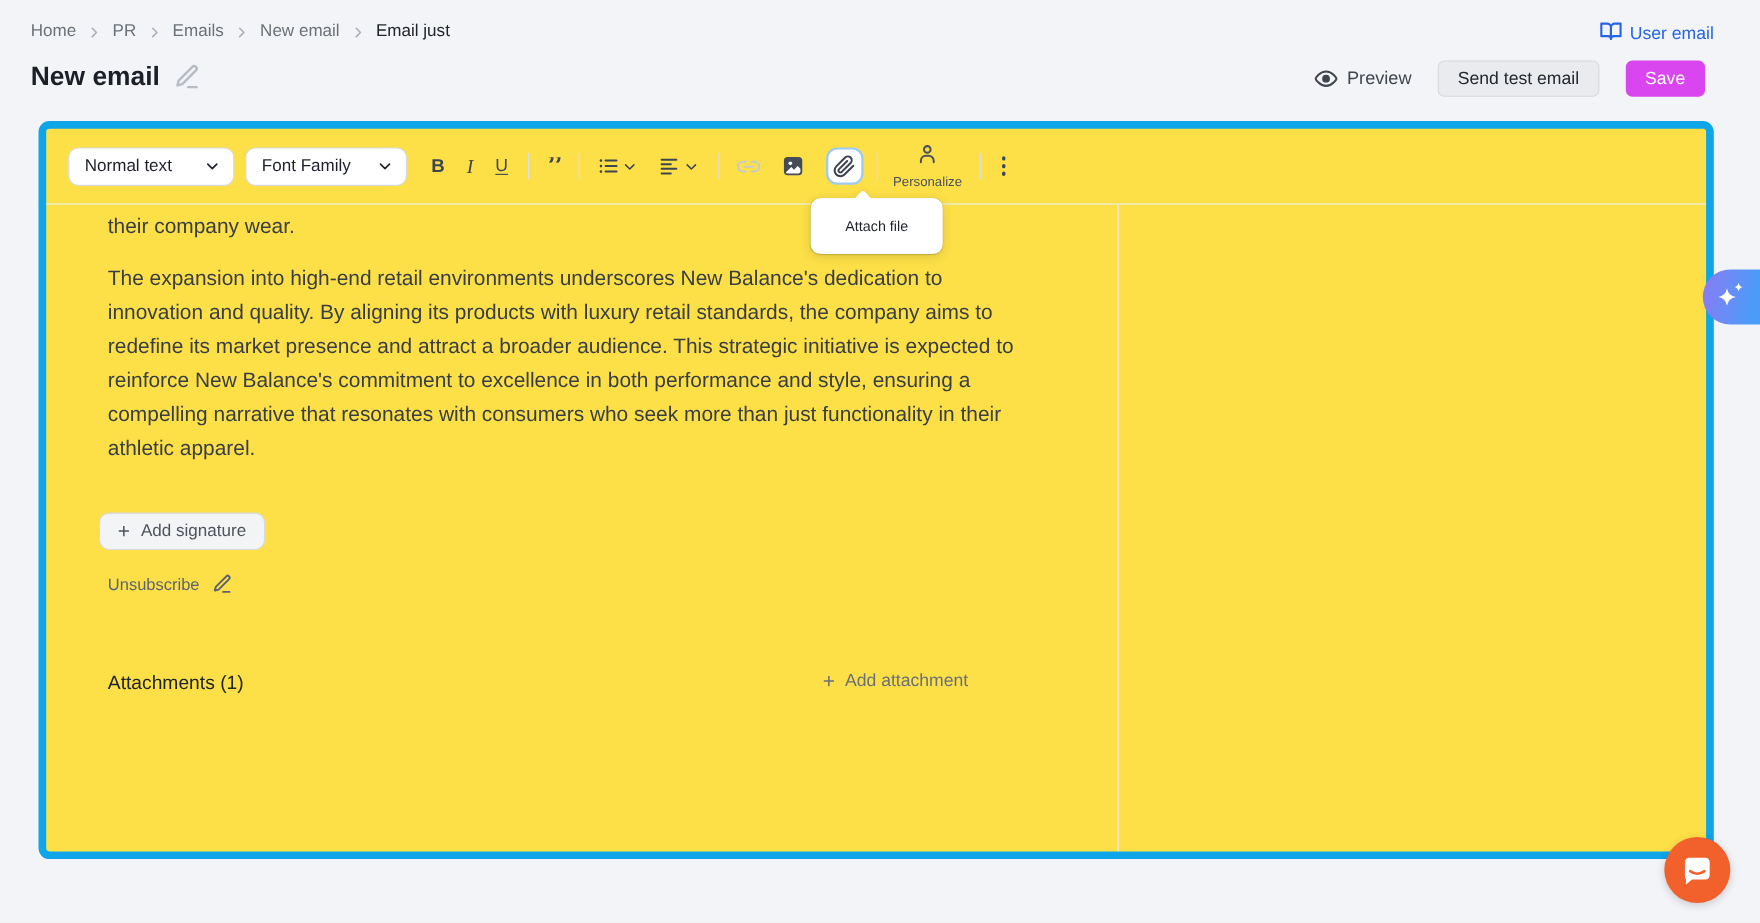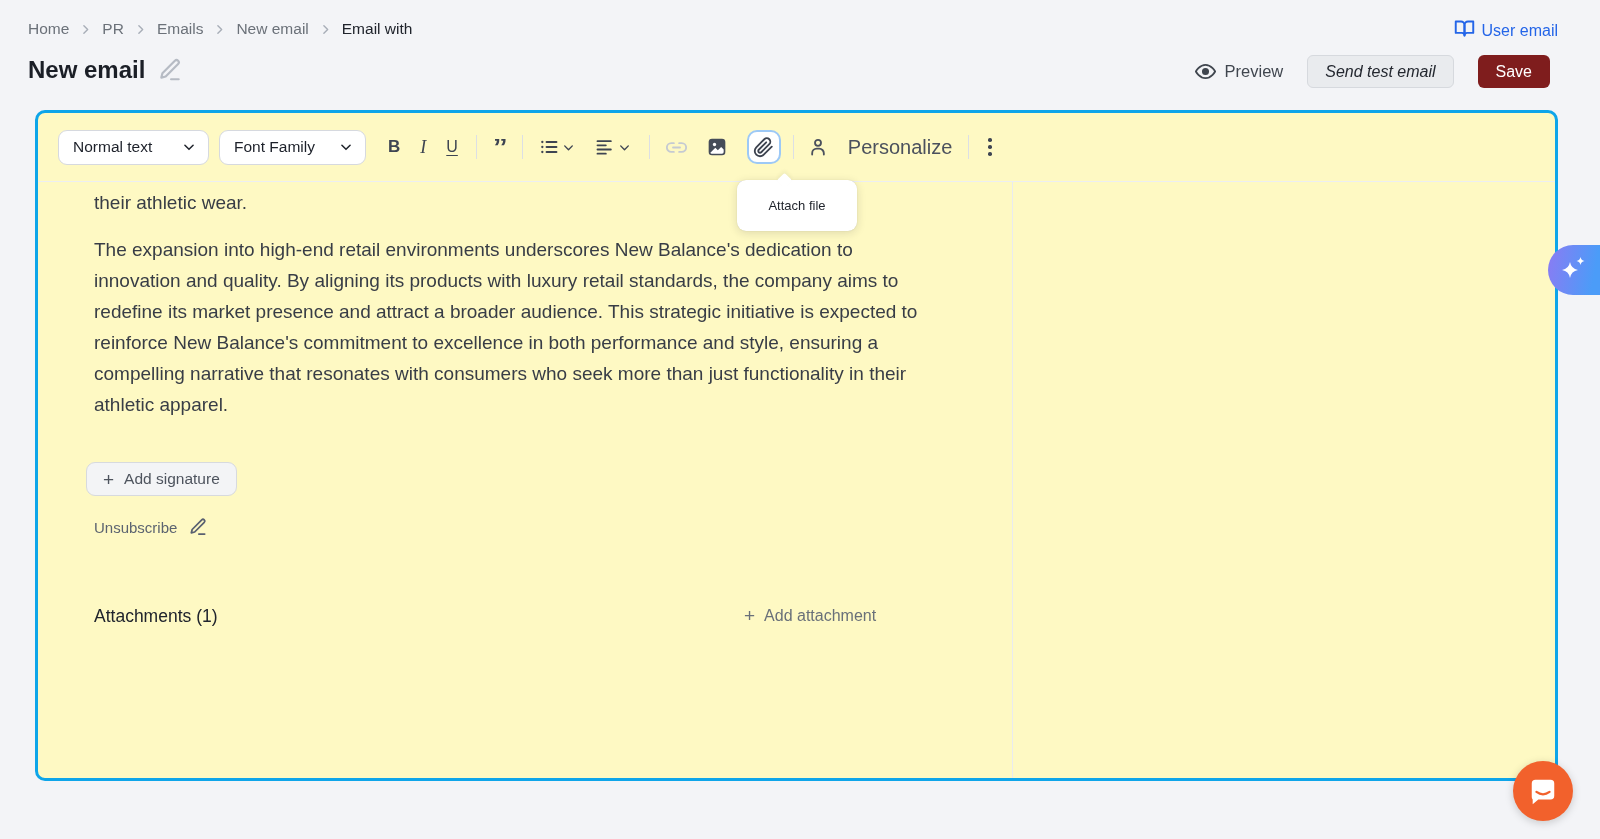--- a/index.html
+++ b/index.html
@@ -21,43 +21,43 @@
 
   .user-manual { top:18px; right:42px; display:flex; align-items:center; gap:7px;
     color:#2465e8; font-size:16px; cursor:pointer; }
 
   .page-title-row { top:56px; left:28px; display:flex; align-items:center; gap:12px; }
   .page-title { font-size:24px; font-weight:700; color:#1b1f27; }
 
   .top-actions { top:55px; right:50px; display:flex; align-items:center; gap:24px; height:33px; }
   .preview-btn { display:flex; align-items:center; gap:9px; color:#40464f; font-size:16.5px; cursor:pointer; }
   .btn { height:33px; display:flex; align-items:center; border-radius:6px; font-size:16px; cursor:pointer; }
-  .btn-secondary { background:#e9ebee; border:1px solid #d6d9de; color:#23272f; padding:0 17px;font-style:italic; }
-  .btn-primary { background:#7f1d1d; color:#fff; padding:0 18px; border:none; }
-
-  
-  .card { left:35px; top:110px; width:1523px; height:671px; background:#fef9c3;
-    border:3px solid #0ea5e9; border-radius:10px; }
+  .btn-secondary { background:#e9ebee; border:1px solid #d6d9de; color:#23272f; padding:0 17px; }
+  .btn-primary { background:#d946ef; color:#fff; padding:0 18px; border:none; }
+
+  
+  .card { left:35px; top:110px; width:1523px; height:671px; background:#fde047;
+    border:7px solid #0ea5e9; border-radius:10px; }
   .toolbar { position:absolute; top:0; left:0; right:0; height:69px;
     display:flex; align-items:center; padding-left:20px; border-bottom:1px solid #eceef2; }
   .dd { height:35px; border:1px solid #d6d9df; border-radius:9px; background:#fff;
     display:flex; align-items:center; justify-content:space-between; padding:0 12px 0 14px;
     font-size:15.5px; color:#1d212a; cursor:pointer; }
   .dd-style { width:151px; margin-right:10px; }
   .dd-font { width:147px; margin-right:22px; }
   .tb-item { display:flex; align-items:center; justify-content:center; cursor:pointer; color:#3e4552; }
   .tb-b { font-weight:800; font-size:17px; margin-right:20px; }
   .tb-i { font-family:"Liberation Serif", serif; font-style:italic; font-size:18px; margin-right:20px; }
   .tb-u { font-size:16px; text-decoration:underline; text-underline-offset:3px; margin-right:18px; }
   .tb-sep { width:1px; height:24px; background:#dcdfe5; margin-right:16px; }
   .tb-quote { font-size:30px; font-weight:700; line-height:10px; height:16px; overflow:hidden; margin-right:16px; letter-spacing:-2px; }
   .tb-group { display:flex; align-items:center; gap:3px; cursor:pointer; }
   .attach-box { width:34px; height:34px; border:2.5px solid #9dc9f6; border-radius:10px;
     display:flex; align-items:center; justify-content:center; margin-left:6px; margin-right:12px; background:#fff; }
-  .personalize { display:flex; align-items:center; gap:20px; color:#4b515d; font-size:20px; margin-right:16px; cursor:pointer; }
+  .personalize { display:flex; align-items:center; gap:8px; color:#4b515d; font-size:12px; margin-right:16px; cursor:pointer;flex-direction:column; }
   .kebab { display:flex; flex-direction:column; gap:3.5px; padding:4px 6px; cursor:pointer; }
   .kebab i { width:3.5px; height:3.5px; border-radius:50%; background:#3e4552; }
 
   .pane-divider { position:absolute; left:974px; top:69px; bottom:0; width:1px; background:#e9ebef; }
 
   
   .tooltip { left:737px; top:180px; width:120px; height:51px; background:#fff; border-radius:9px;
     box-shadow:0 2px 10px rgba(25,30,40,.14), 0 0 1px rgba(25,30,40,.18);
     display:flex; align-items:center; justify-content:center;
     font-size:13px; color:#1f232b; z-index:5; }
@@ -117,21 +117,21 @@
       <svg width="13" height="13" viewBox="0 0 24 24" fill="none" stroke="#a8aeb8" stroke-width="2.6" stroke-linecap="round" stroke-linejoin="round">
         <polyline points="9 5 16 12 9 19"></polyline>
       </svg>
     </span>
   <span class="crumb">New email</span>
   <span class="crumb-sep">
       <svg width="13" height="13" viewBox="0 0 24 24" fill="none" stroke="#a8aeb8" stroke-width="2.6" stroke-linecap="round" stroke-linejoin="round">
         <polyline points="9 5 16 12 9 19"></polyline>
       </svg>
     </span>
-  <span class="crumb crumb-current">Email with</span>
+  <span class="crumb crumb-current">Email just</span>
 </div>
 
 <div class="abs user-manual">
   <span><svg width="21" height="21" viewBox="0 0 24 24" fill="none" stroke="#2465e8" stroke-width="2.2" stroke-linecap="round" stroke-linejoin="round">
         <path d="M2 4h6a4 4 0 0 1 4 4v12a3 3 0 0 0-3-3H2z"></path>
         <path d="M22 4h-6a4 4 0 0 0-4 4v12a3 3 0 0 1 3-3h7z"></path>
       </svg></span>
   <span>User email</span>
 </div>
 
@@ -264,21 +264,21 @@
     <span class="kebab">
         <i></i>
         <i></i>
         <i></i>
       </span>
   </div>
 
   <div class="pane-divider"></div>
 
   <div class="editor-body">
-    <p>their athletic wear.</p>
+    <p>their company wear.</p>
     <p>The expansion into high-end retail environments underscores New Balance's dedication to innovation and quality. By aligning its products with luxury retail standards, the company aims to redefine its market presence and attract a broader audience. This strategic initiative is expected to reinforce New Balance's commitment to excellence in both performance and style, ensuring a compelling narrative that resonates with consumers who seek more than just functionality in their athletic apparel.</p>
   </div>
 
   <div class="add-signature">
     <span class="plus-glyph">+</span>
     <span>Add signature</span>
   </div>
 
   <div class="unsubscribe">
     <span>Unsubscribe</span>

